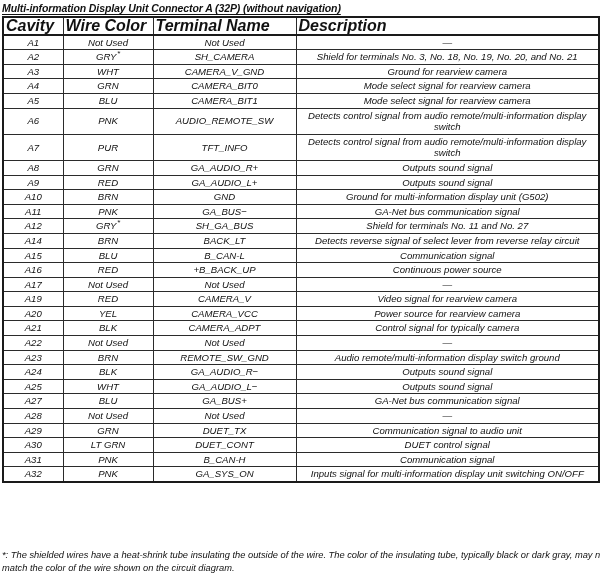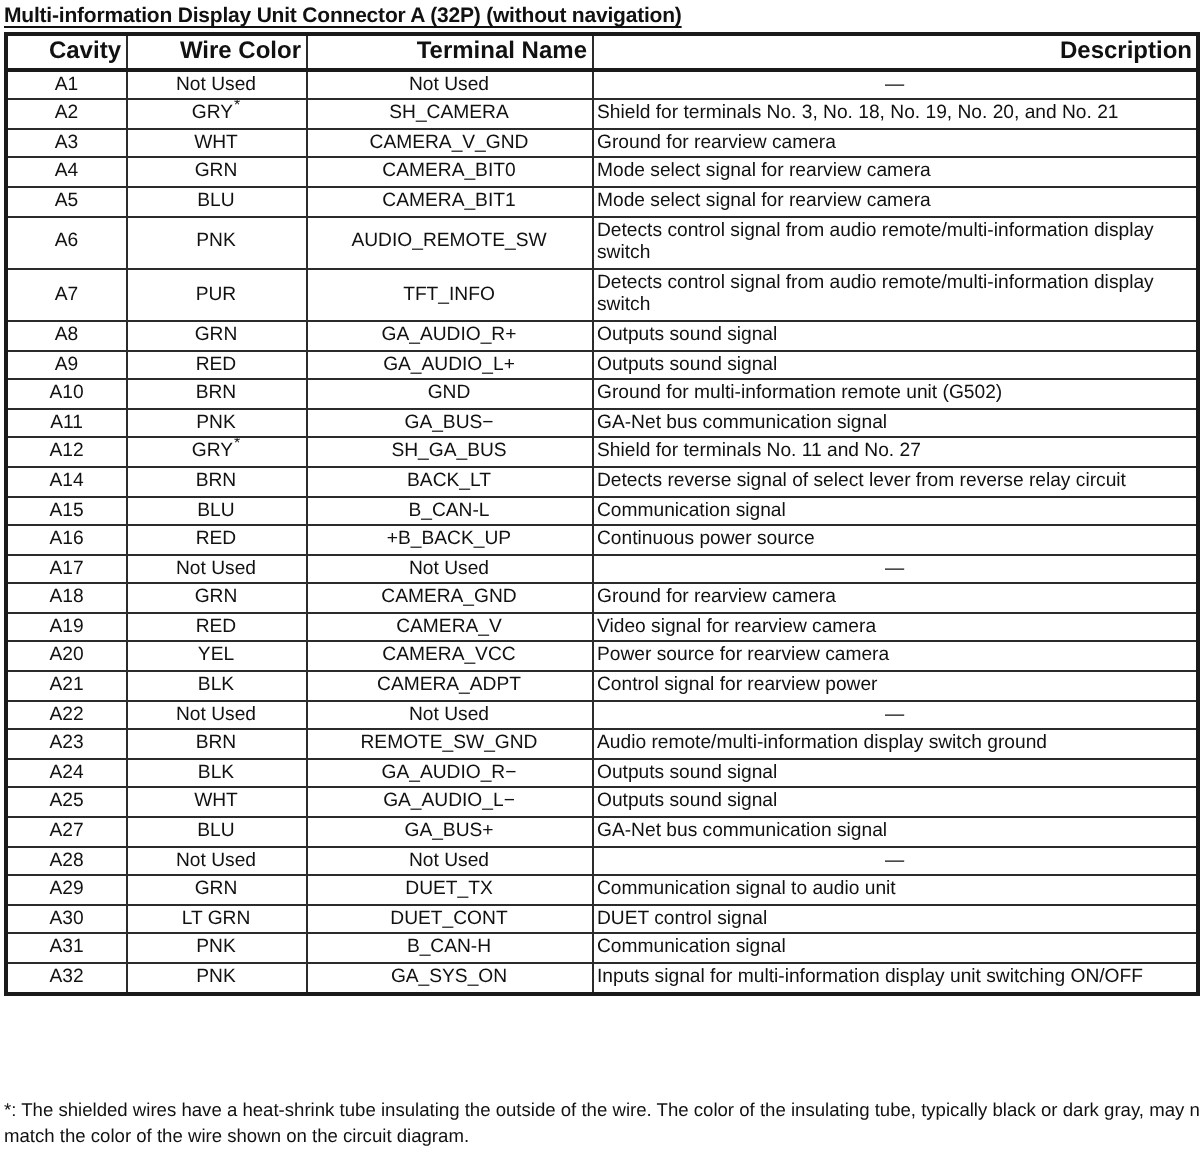--- a/index.html
+++ b/index.html
@@ -13,20 +13,21 @@
     font-family: "Liberation Sans", sans-serif;
     color: #111111;
     overflow: hidden;
   }
   .page {
     width: 600px;
     height: 582px;
     position: relative;
     box-sizing: border-box;
     padding: 0;
+    font-style: italic;
   }
   .doc-title {
     font-size: 10.5px;
     font-weight: bold;
     line-height: 13px;
     padding: 2px 0 1px 2px;
     text-decoration: underline;
     text-underline-offset: 2px;
     white-space: nowrap;
     letter-spacing: -0.1px;
@@ -49,31 +50,31 @@
   table.pinout td {
     border: 1px solid #2b2b2b;
     font-size: 9.6px;
     line-height: 11.6px;
     padding: 1px 2px;
     vertical-align: middle;
     overflow: hidden;
   }
   table.pinout thead th {
     font-weight: bold;
-    text-align: right;
-    font-size: 12px;
+    text-align: left;
+    font-size: 16px;
     padding: 2px 2px;
     border-bottom: 2px solid #1a1a1a;
   }
   td.cavity, td.wire, td.term {
     text-align: center;
     white-space: nowrap;
   }
   td.desc {
-    text-align: left;
+    text-align: center;
     padding-left: 4px;
   }
   td.desc.dash {
     text-align: center;
   }
   .sup-star {
     font-size: 8px;
     vertical-align: super;
     line-height: 0;
     margin-left: 0.5px;
@@ -164,21 +165,21 @@
           <tr>
             <td class="cavity">A9</td>
             <td class="wire"><span>RED</span></td>
             <td class="term">GA_AUDIO_L+</td>
             <td class="desc">Outputs sound signal</td>
           </tr>
           <tr>
             <td class="cavity">A10</td>
             <td class="wire"><span>BRN</span></td>
             <td class="term">GND</td>
-            <td class="desc">Ground for multi-information remote unit (G502)</td>
+            <td class="desc">Ground for multi-information display unit (G502)</td>
           </tr>
           <tr>
             <td class="cavity">A11</td>
             <td class="wire"><span>PNK</span></td>
             <td class="term">GA_BUS−</td>
             <td class="desc">GA-Net bus communication signal</td>
           </tr>
           <tr>
             <td class="cavity">A12</td>
             <td class="wire"><span>GRY</span><span class="sup-star">*</span></td>
@@ -203,42 +204,36 @@
             <td class="term">+B_BACK_UP</td>
             <td class="desc">Continuous power source</td>
           </tr>
           <tr>
             <td class="cavity">A17</td>
             <td class="wire"><span>Not Used</span></td>
             <td class="term">Not Used</td>
             <td class="desc dash">—</td>
           </tr>
           <tr>
-            <td class="cavity">A18</td>
-            <td class="wire"><span>GRN</span></td>
-            <td class="term">CAMERA_GND</td>
-            <td class="desc">Ground for rearview camera</td>
-          </tr>
-          <tr>
             <td class="cavity">A19</td>
             <td class="wire"><span>RED</span></td>
             <td class="term">CAMERA_V</td>
             <td class="desc">Video signal for rearview camera</td>
           </tr>
           <tr>
             <td class="cavity">A20</td>
             <td class="wire"><span>YEL</span></td>
             <td class="term">CAMERA_VCC</td>
             <td class="desc">Power source for rearview camera</td>
           </tr>
           <tr>
             <td class="cavity">A21</td>
             <td class="wire"><span>BLK</span></td>
             <td class="term">CAMERA_ADPT</td>
-            <td class="desc">Control signal for rearview power</td>
+            <td class="desc">Control signal for typically camera</td>
           </tr>
           <tr>
             <td class="cavity">A22</td>
             <td class="wire"><span>Not Used</span></td>
             <td class="term">Not Used</td>
             <td class="desc dash">—</td>
           </tr>
           <tr>
             <td class="cavity">A23</td>
             <td class="wire"><span>BRN</span></td>

